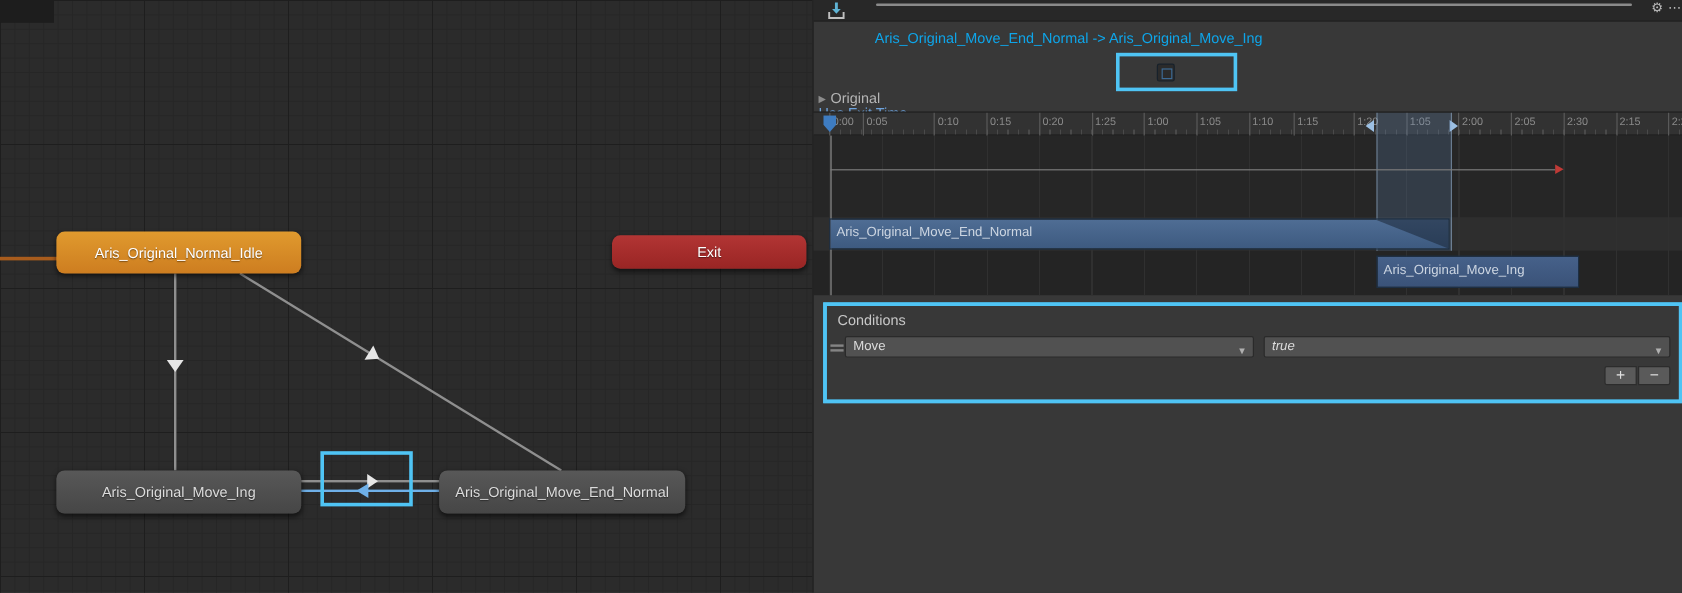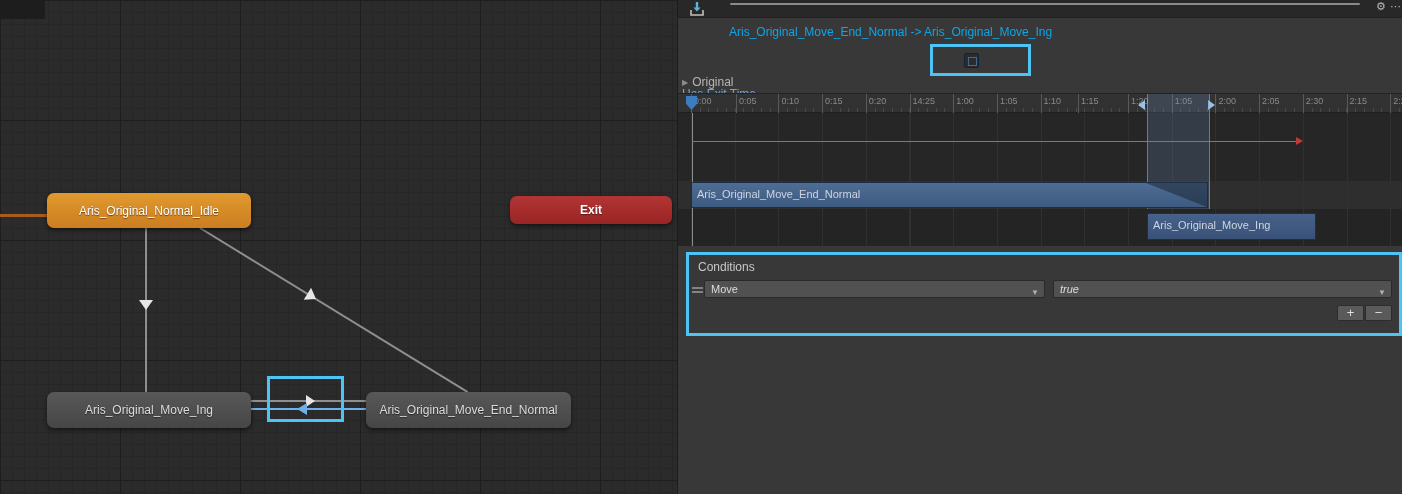--- a/index.html
+++ b/index.html
@@ -26,21 +26,21 @@
   .corner-shade { position:absolute; left:0; top:0; width:45px; height:19px; background:#1d1d1d; }
 
   .node {
     position:absolute; display:flex; align-items:center; justify-content:center;
     border-radius:7px; font-size:12px; color:#fff;
     box-shadow:0 2px 4px rgba(0,0,0,.55);
     text-shadow:0 1px 1px rgba(0,0,0,.5);
     cursor:default; white-space:nowrap;
   }
   .node.orange { background:linear-gradient(#e09a2e,#cd7d20); }
-  .node.red    { background:linear-gradient(#b23534,#992524);font-weight:bold; }
+  .node.red    { background:linear-gradient(#b23534,#992524); }
   .node.gray   { background:linear-gradient(#585858,#464646); color:#dcdcdc; }
 
   .line-v { position:absolute; width:2px; background:#8f8f8f; }
   .line-h { position:absolute; height:2px; background:#8f8f8f; }
   .line-d { position:absolute; height:2px; background:#8f8f8f; transform-origin:0 50%; }
   .line-h.selected { background:#6fb0e8; }
 
   .arr-down { position:absolute; width:0; height:0;
     border-left:7px solid transparent; border-right:7px solid transparent;
     border-top:10px solid #e6e6e6; }
@@ -198,25 +198,25 @@
 
   <div class="timeline">
     <div class="row-a"></div>
     <div class="row-b"></div>
     <div class="row-c"></div>
     <div class="tl-body-grid"></div>
 
     <div class="ruler">
       <div class="ruler-subticks"></div>
       <span class="tick" style="left:13px">0:00</span>
-      <span class="tick" style="left:58px">0:05</span>
+      <span class="tick" style="left:41px">0:05</span>
       <span class="tick" style="left:100.4px">0:10</span>
       <span class="tick" style="left:144.1px">0:15</span>
       <span class="tick" style="left:187.8px">0:20</span>
-      <span class="tick" style="left:231.5px">14:25</span>
+      <span class="tick" style="left:231.5px">1:25</span>
       <span class="tick" style="left:275.2px">1:00</span>
       <span class="tick" style="left:318.9px">1:05</span>
       <span class="tick" style="left:362.6px">1:10</span>
       <span class="tick" style="left:400px">1:15</span>
       <span class="tick" style="left:450px">1:20</span>
       <span class="tick" style="left:493.7px">1:05</span>
       <span class="tick" style="left:537.4px">2:00</span>
       <span class="tick" style="left:581.1px">2:05</span>
       <span class="tick" style="left:624.8px">2:30</span>
       <span class="tick" style="left:668.5px">2:15</span>

